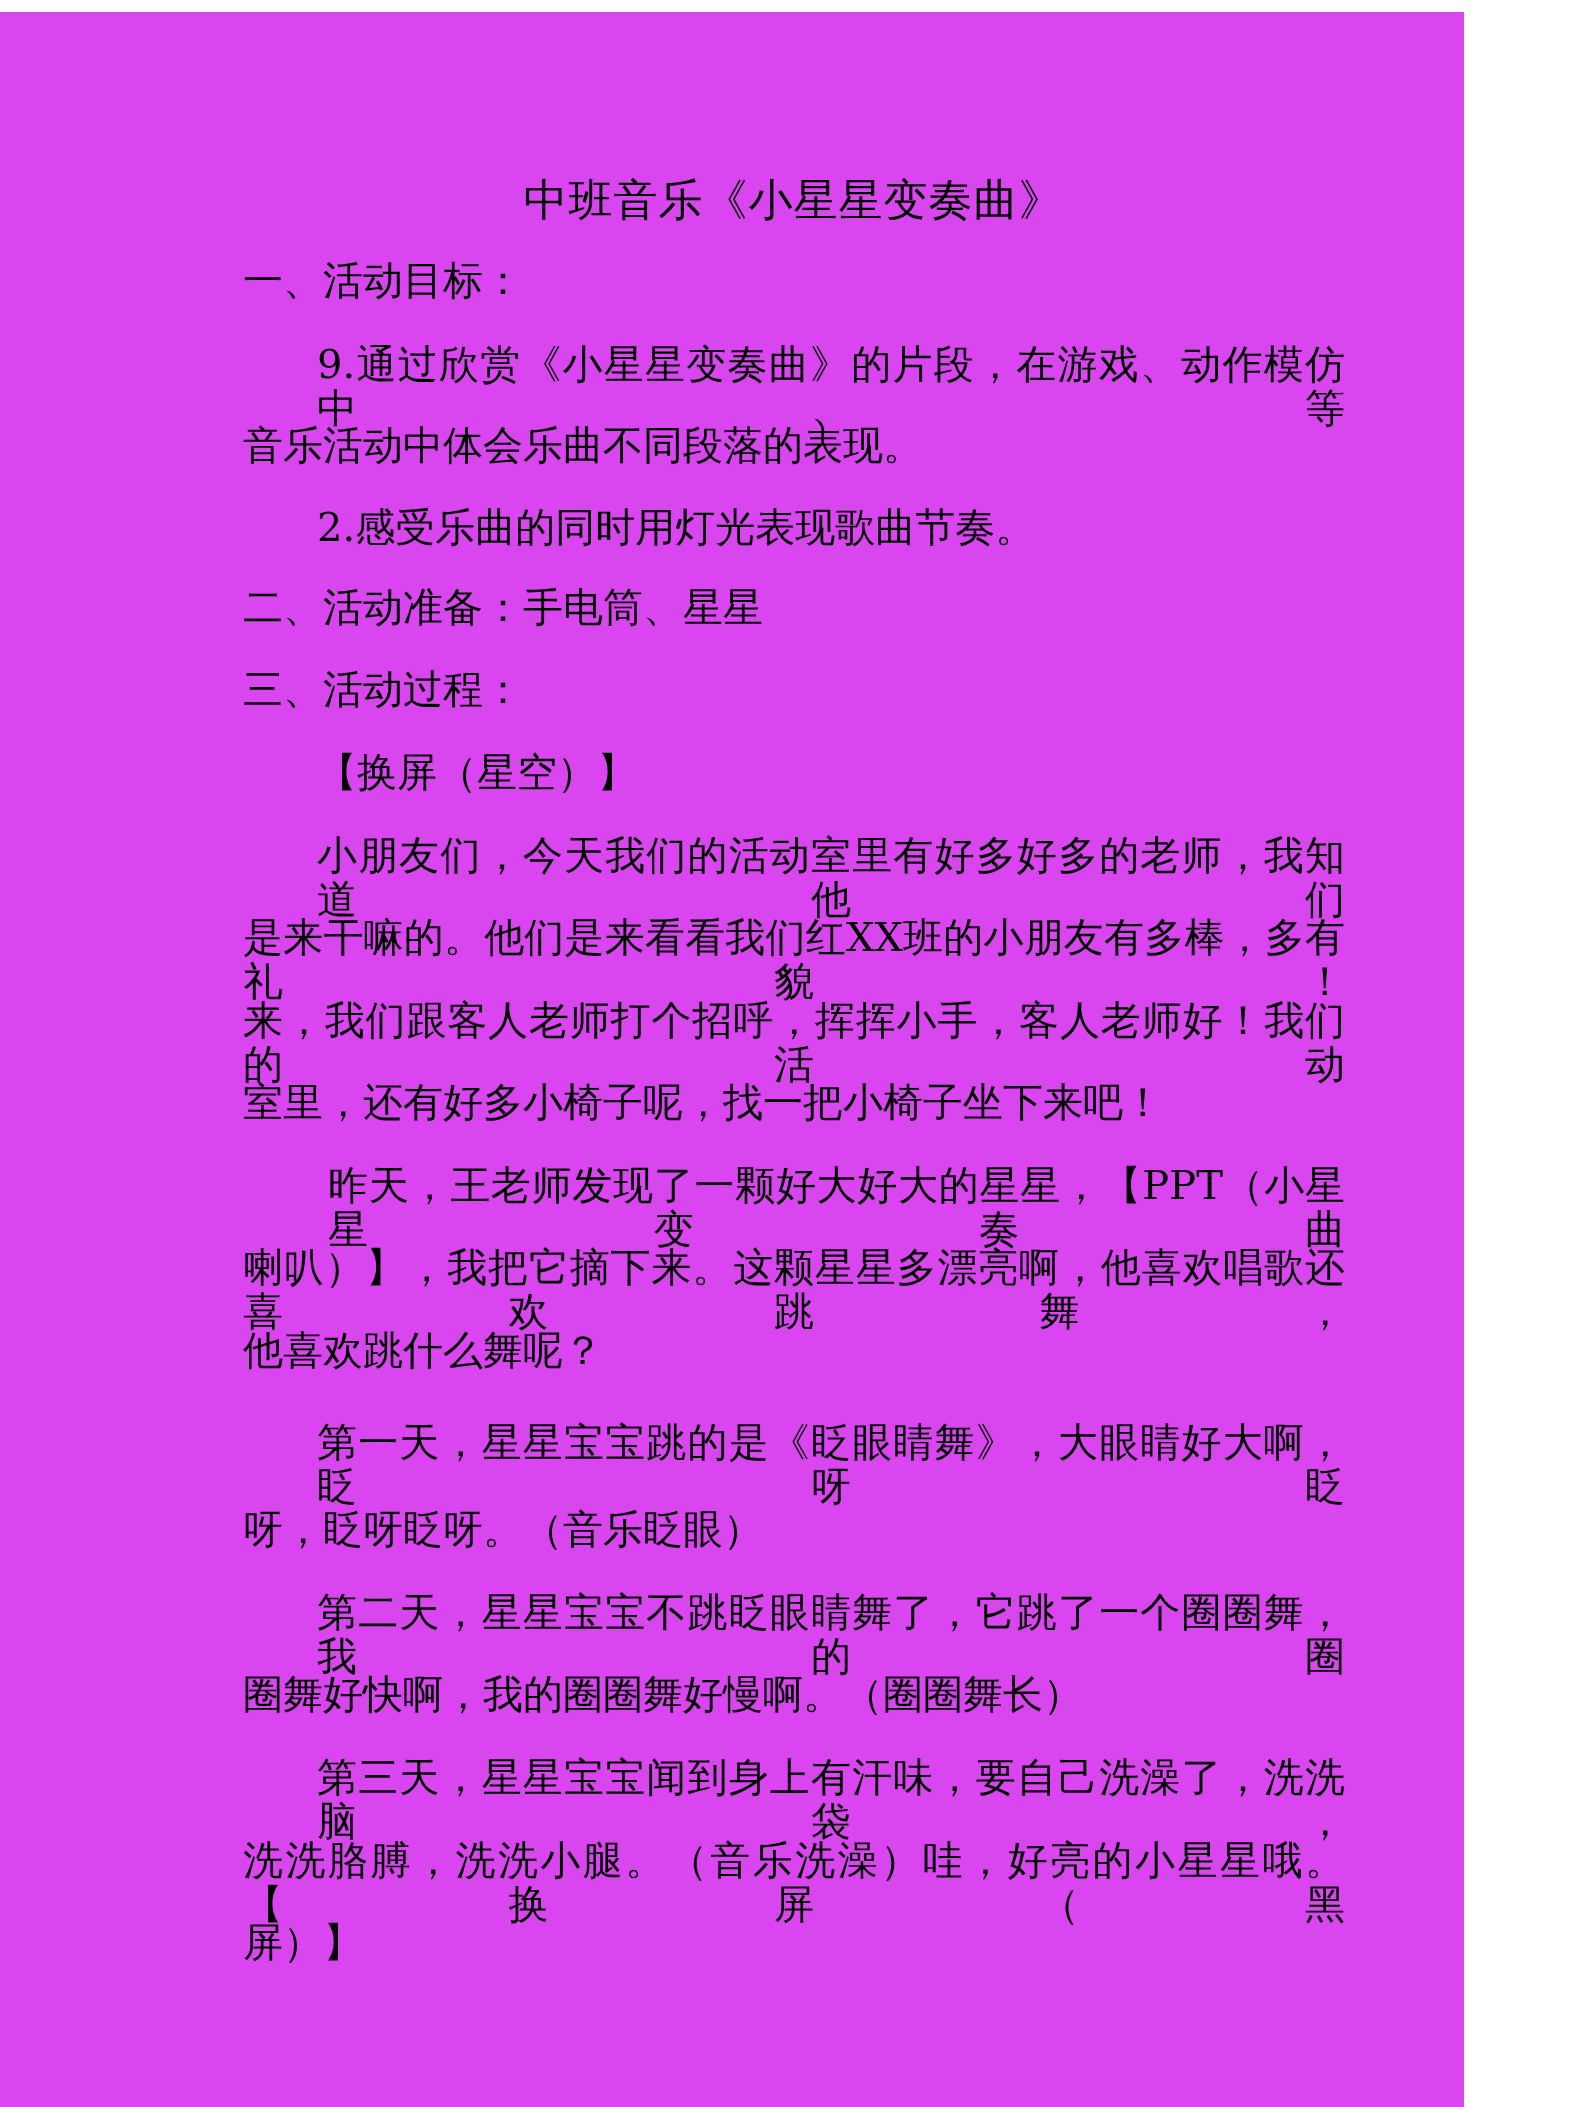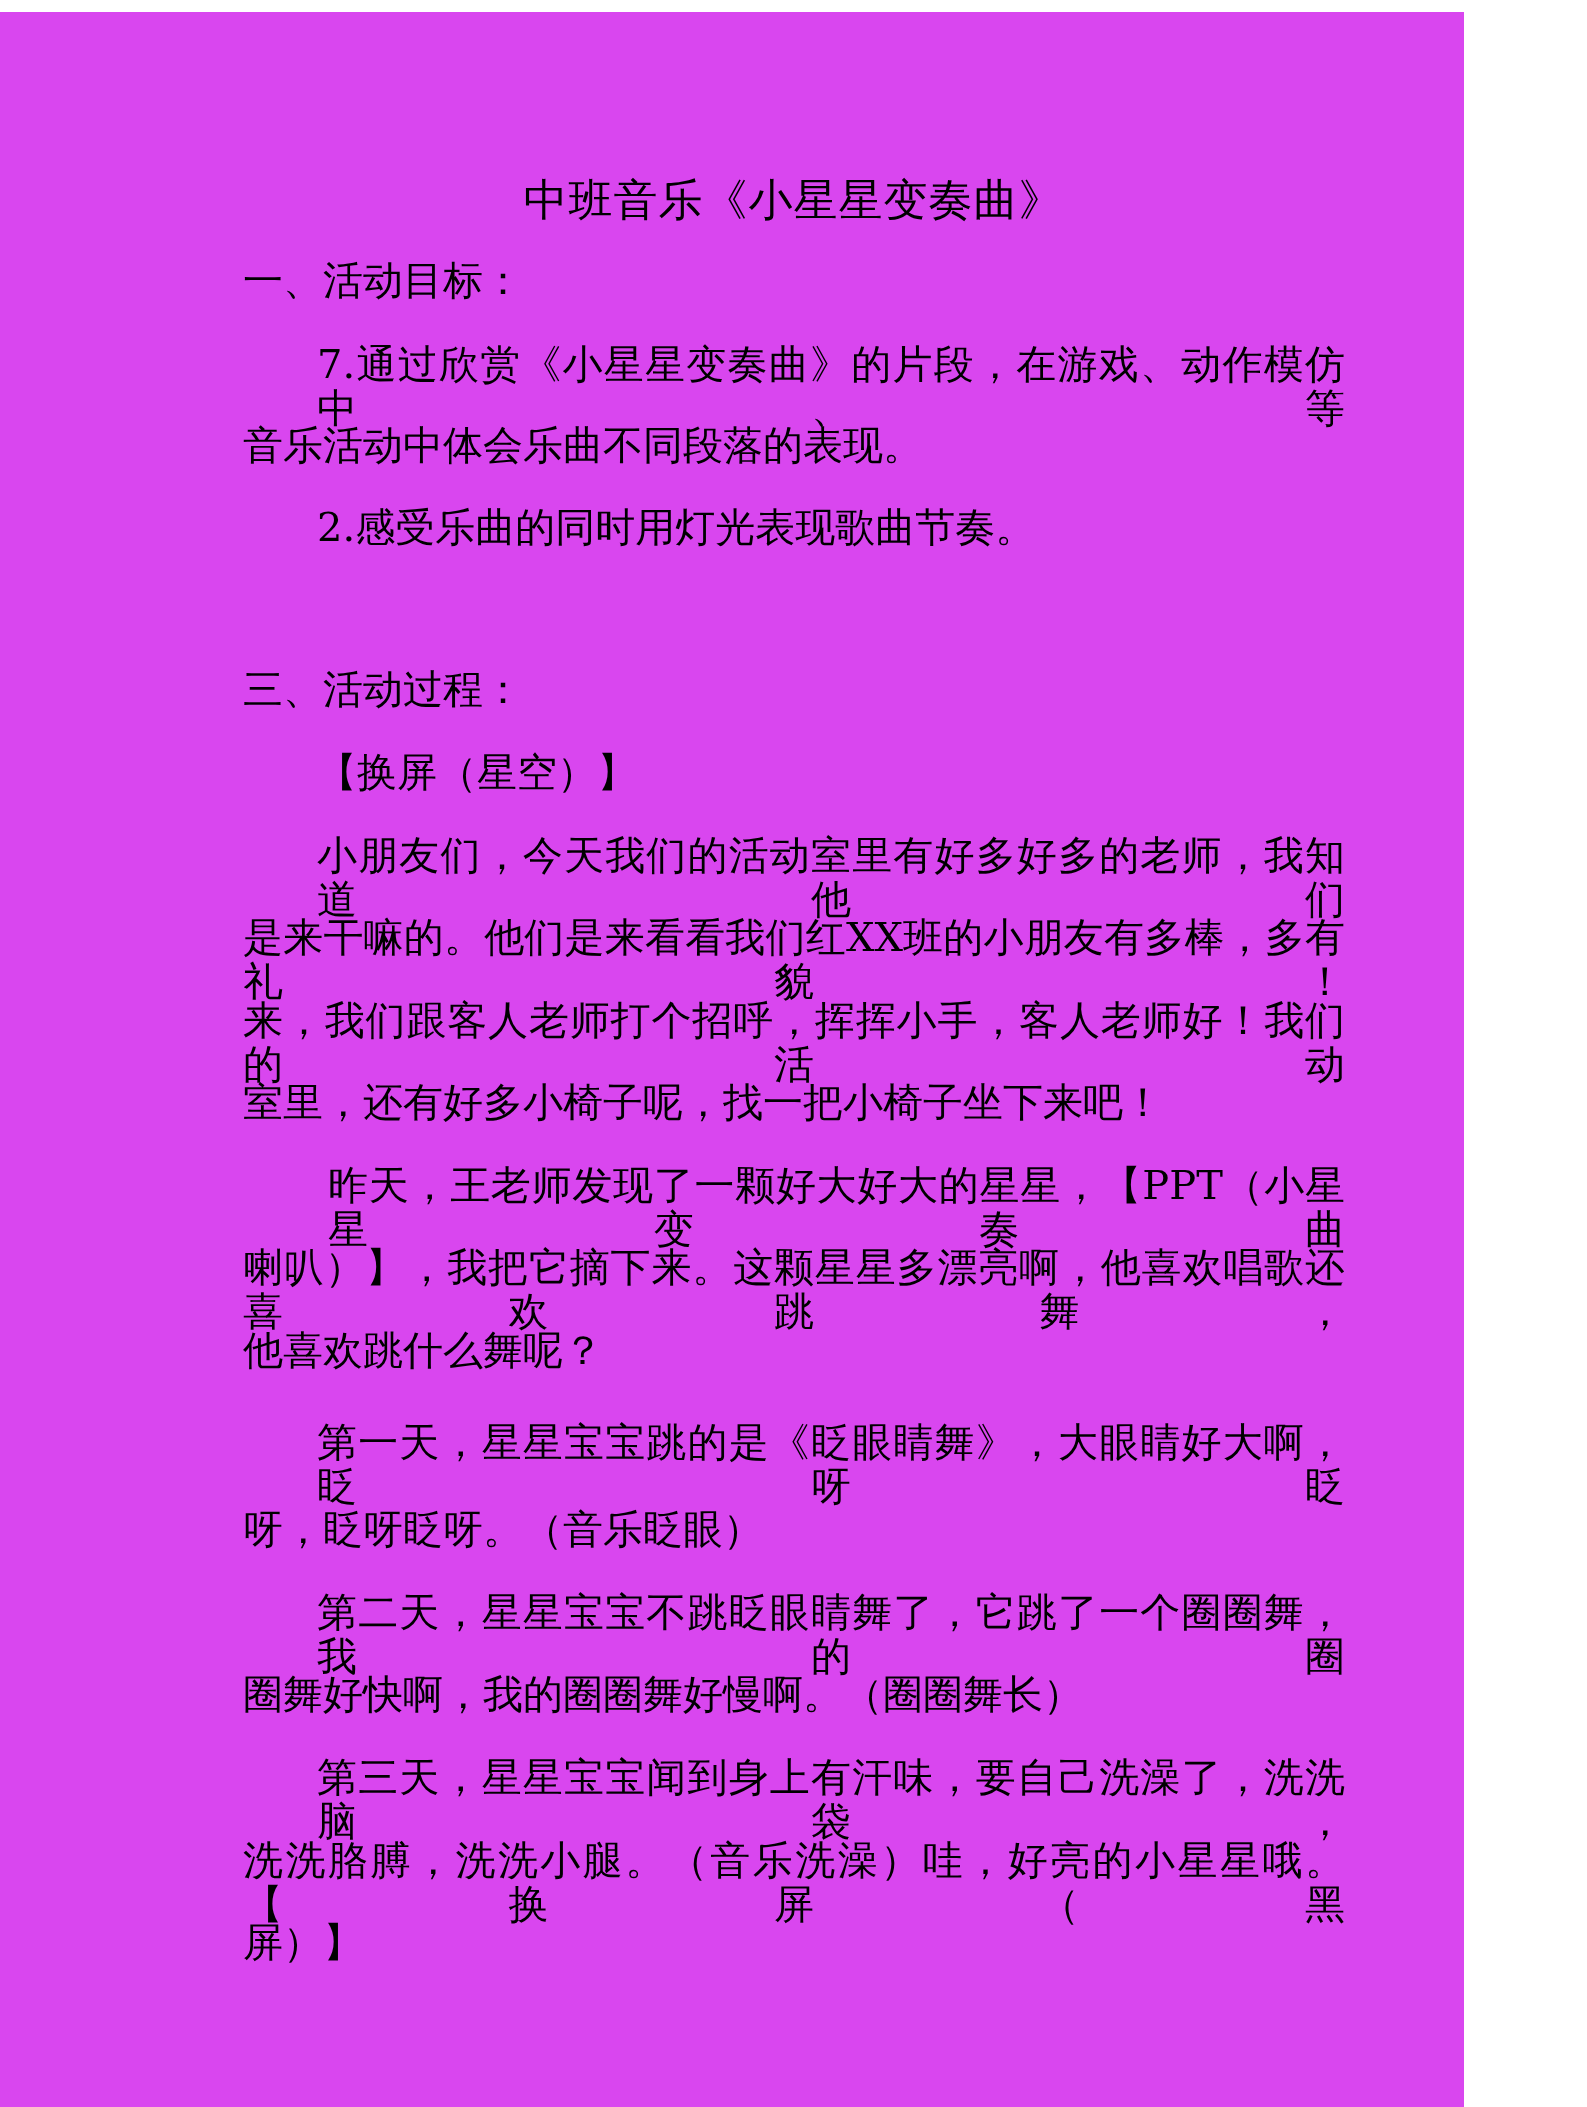--- a/index.html
+++ b/index.html
@@ -14,23 +14,24 @@
   .line.indent { left: 317px; width: 1028px; }
   .line.indent2 { left: 328px; width: 1017px; }
 </style>
 </head>
 <body>
 
 <div class="page">
   <div class="title">中班音乐《小星星变奏曲》</div>
 
   <div class="line" style="top:246px">一、活动目标：</div>
-  <div class="line indent full" style="top:330px">7.通过欣赏《小星星变奏曲》的片段，在游戏、动作模仿中、等</div>
+  <div class="line indent full" style="top:330px">9.通过欣赏《小星星变奏曲》的片段，在游戏、动作模仿中、等</div>
   <div class="line" style="top:411px">音乐活动中体会乐曲不同段落的表现。</div>
   <div class="line indent" style="top:493px">2.感受乐曲的同时用灯光表现歌曲节奏。</div>
+  <div class="line" style="top:573px">二、活动准备：手电筒、星星</div>
   <div class="line" style="top:655px">三、活动过程：</div>
   <div class="line indent" style="top:738px">【换屏（星空）】</div>
   <div class="line indent full" style="top:821px">小朋友们，今天我们的活动室里有好多好多的老师，我知道他们</div>
   <div class="line full" style="top:903px">是来干嘛的。他们是来看看我们红XX班的小朋友有多棒，多有礼貌！</div>
   <div class="line" style="top:1068px">室里，还有好多小椅子呢，找一把小椅子坐下来吧！</div>
   <div class="line full" style="top:986px">来，我们跟客人老师打个招呼，挥挥小手，客人老师好！我们的活动</div>
   <div class="line indent2 full" style="top:1151px">昨天，王老师发现了一颗好大好大的星星，【PPT（小星星变奏曲</div>
   <div class="line full" style="top:1233px">喇叭）】，我把它摘下来。这颗星星多漂亮啊，他喜欢唱歌还喜欢跳舞，</div>
   <div class="line" style="top:1316px">他喜欢跳什么舞呢？</div>
   <div class="line" style="top:1495px">呀，眨呀眨呀。（音乐眨眼）</div>

